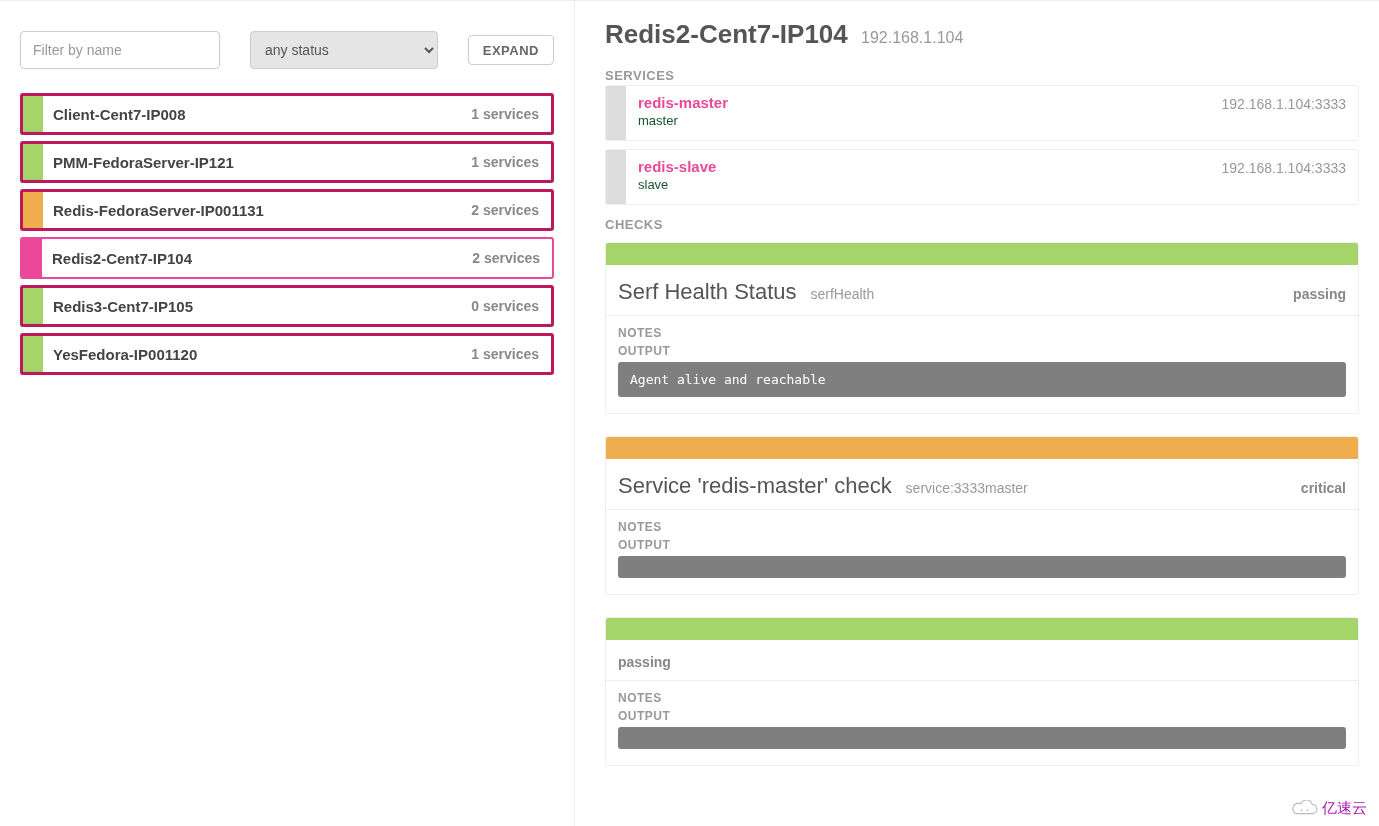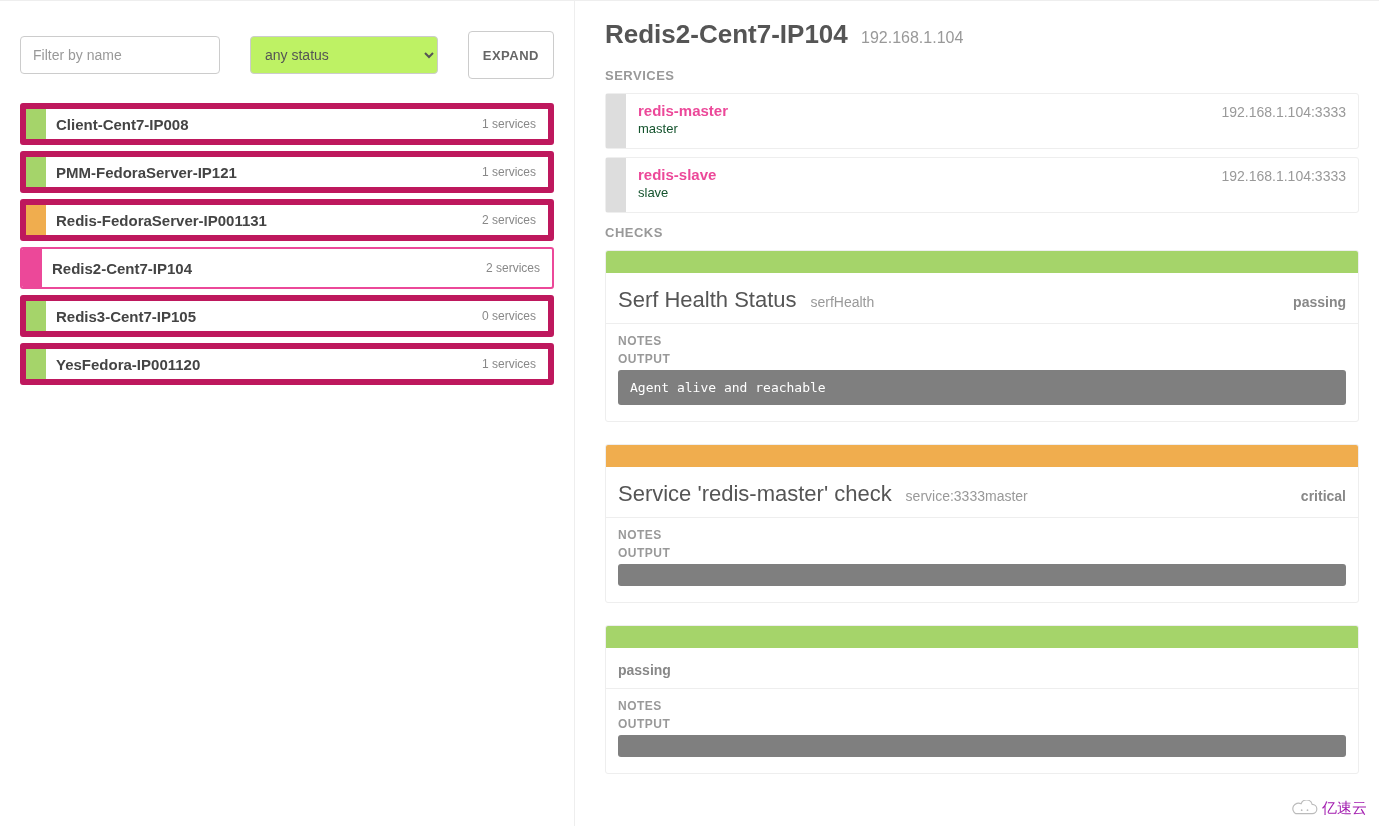--- a/index.html
+++ b/index.html
@@ -30,47 +30,47 @@
 .filter-input {
   width: 200px; height: 38px;
   border: 1px solid #ccc; border-radius: 4px;
   padding: 0 12px; font-size: 14px; color: #8b5cf6;
 }
 .filter-input::placeholder { color: #999; }
 .status-select {
   width: 196px; height: 38px;
   border: 1px solid #ccc; border-radius: 4px;
   padding: 0 10px; font-size: 14px; color: #555;
-  background: #bef264;
+  background: #e5e5e5;
 }
 .expand-btn {
-  height: 48px; padding: 0 14px;
+  height: 30px; padding: 0 14px;
   border: 1px solid #ccc; border-radius: 4px;
   background: #fff; font-size: 13px; font-weight: 700;
   letter-spacing: 0.5px; color: #666; cursor: pointer;
 }
 .node-list { display: flex; flex-direction: column; gap: 6px; }
 .node-item {
   display: flex; align-items: center;
   height: 42px;
-  border: 6px solid #be185d; border-radius: 3px;
+  border: 3px solid #be185d; border-radius: 3px;
   cursor: pointer; overflow: hidden;
 }
 .node-item.selected { border: 2px solid #ec4899; }
 .status-bar { width: 20px; height: 100%; flex-shrink: 0; }
 .status-passing { background: #a5d46a; }
 .status-warning { background: #f0ad4e; }
 .status-selected { background: #ec4899; }
 .node-name { flex: 1; padding: 0 10px; font-weight: 700; color: #444; font-size: 15px;}
-.node-count { padding: 0 12px; color: #888; font-size: 12px; font-weight:400;}
+.node-count { padding: 0 12px; color: #888; font-size: 14px; font-weight:700;}
 
 .detail-title { font-size: 26px; color: #555; margin-bottom: 18px; }
 .detail-title .ip { font-size: 16px; color: #999; font-weight: 400; margin-left: 6px; }
 
-.section-label { font-size: 13px; font-weight: 700; color: #999; letter-spacing: 0.5px; margin-bottom: 10px; }
+.section-label { font-size: 13px; font-weight: 700; color: #999; letter-spacing: 0.5px; margin-bottom: 2px; }
 
 .service-card {
   border: 1px solid #eee; border-radius: 3px;
   display: flex; align-items: stretch;
   margin-bottom: 8px; min-height: 56px;
 }
 .svc-bar { width: 20px; background: #ddd; flex-shrink: 0; }
 .svc-body { flex: 1; padding: 8px 12px; display:flex; justify-content:space-between; align-items:flex-start;}
 .svc-left {}
 .svc-name { font-weight: 700; color: #ec4899; font-size:15px;}

